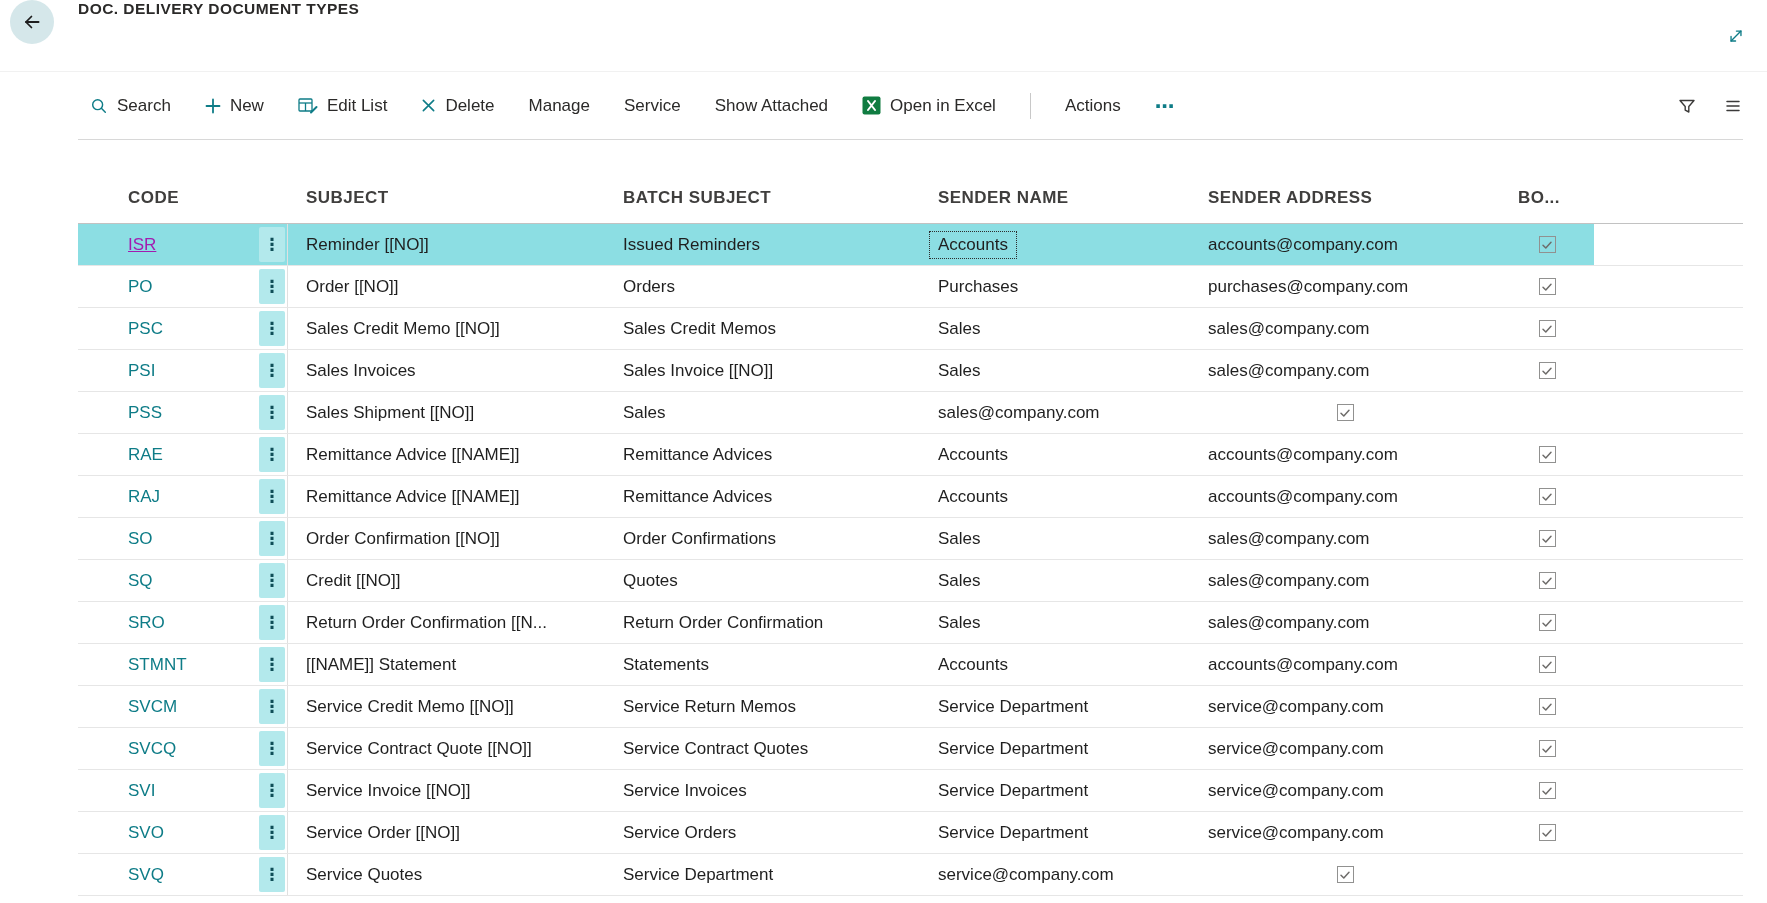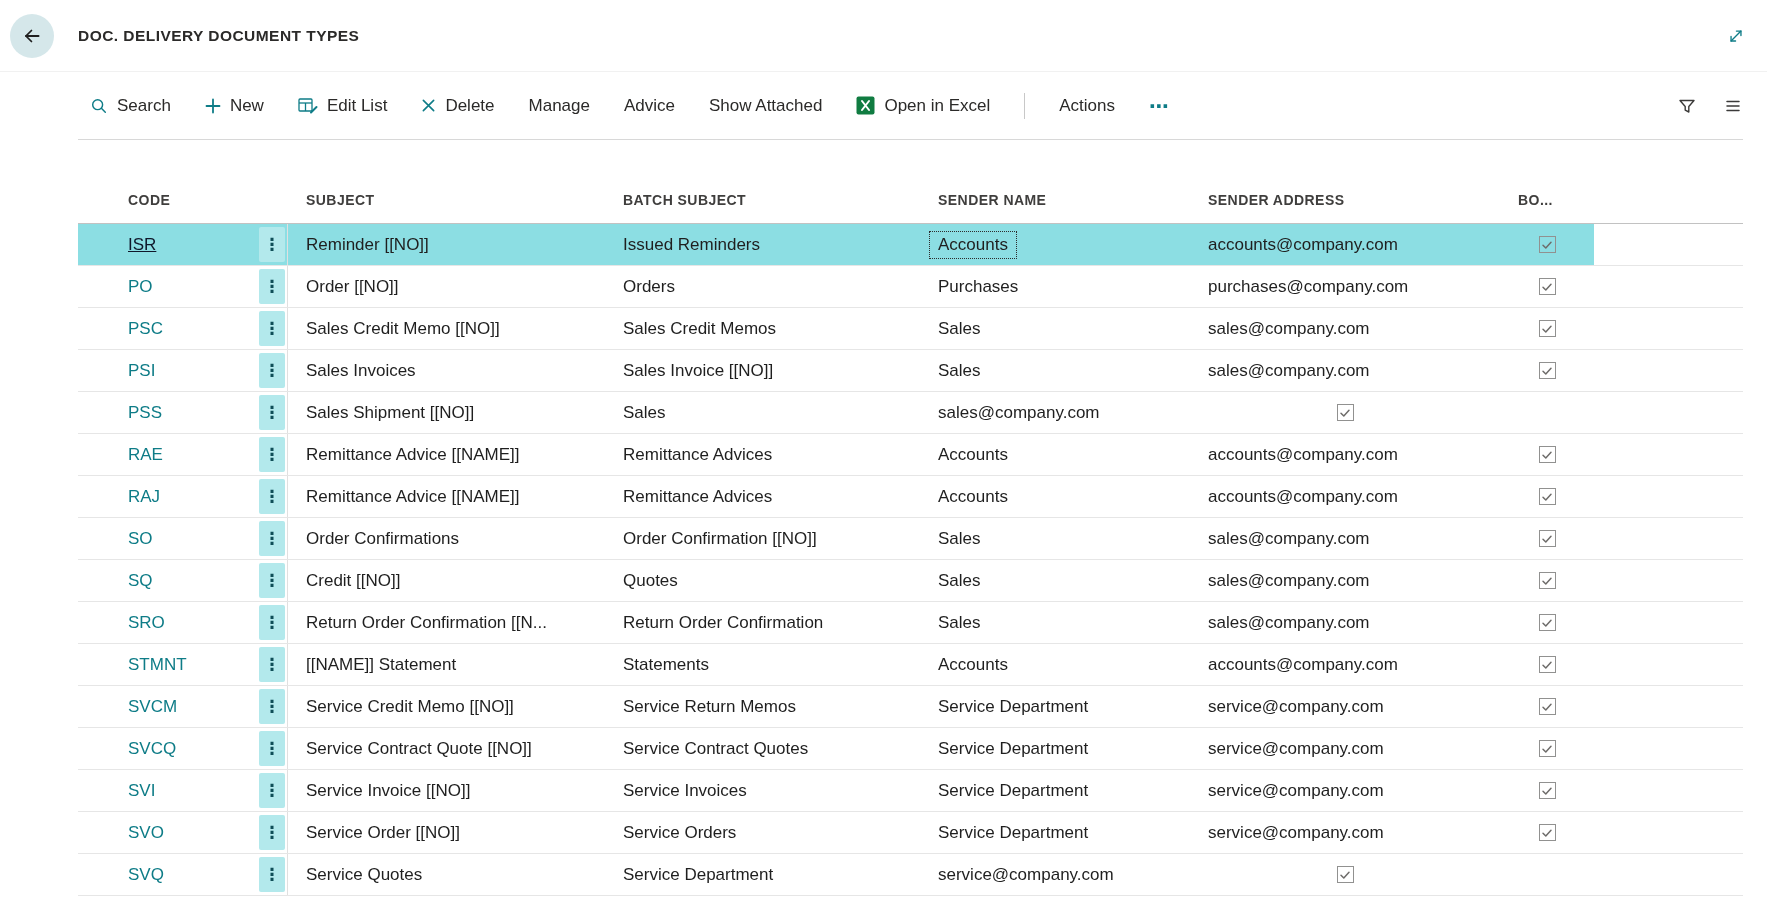--- a/index.html
+++ b/index.html
@@ -10,21 +10,21 @@
     color:#1f1f1f;
   }
   :root{
     --accent:#0e7c87;
     --sel-bg:#8cdee3;
     --excel:#107c41;
     --cols:210px 317px 315px 270px 310px 94px 1fr;
   }
 
   
-  .titlebar{ height:72px; display:flex; align-items:center; padding:0 22px 0 10px;
+  .titlebar{ height:72px; display:flex; padding:0 22px 0 10px;
              border-bottom:1px solid #f1f1f1; }
   .back-btn{ width:44px; height:44px; border-radius:50%; background:#d5e7ea; border:none;
              display:flex; align-items:center; justify-content:center; cursor:pointer; flex:0 0 auto; }
   .page-title{ margin-left:24px; font-size:15.5px; font-weight:700; letter-spacing:.45px; color:#2b2a29; }
   .collapse-btn{ margin-left:auto; background:none; border:none; color:var(--accent);
                  cursor:pointer; display:flex; align-items:center; }
 
   
   .content{ padding:0 24px 0 78px; }
 
@@ -35,36 +35,36 @@
          font:inherit; color:#2b2a29; cursor:pointer; white-space:nowrap; }
   .ticon{ color:var(--accent); display:flex; align-items:center; }
   .tbtn.more{ color:var(--accent); font-size:20px; font-weight:700; letter-spacing:1px; }
   .toolbar-divider{ width:1px; height:26px; background:#c8c8c8; }
   .toolbar-right{ margin-left:auto; display:flex; align-items:center; gap:26px; }
   .icon-btn{ background:none; border:none; cursor:pointer; color:#3b3a39; display:flex; }
 
   
   .thead{ display:grid; grid-template-columns:var(--cols); height:84px;
           align-items:end; padding-bottom:15px; border-bottom:1px solid #c2c2c2;
-          font-size:14px; font-weight:700; letter-spacing:.45px; color:#3f3e3d; }
+          font-size:17px; font-weight:700; letter-spacing:.45px; color:#3f3e3d; }
   .th{ padding-left:18px; white-space:nowrap; overflow:hidden; cursor:pointer; }
   .th.code{ padding-left:50px; }
 
   .trow{ display:grid; grid-template-columns:var(--cols); height:42px;
          border-bottom:1px solid #e6e6e6; font-size:17px; cursor:pointer; }
   .cell{ padding-left:18px; height:100%; display:flex; align-items:center;
          position:relative; overflow:hidden; white-space:nowrap; }
   .cell.code{ padding-left:50px; border-right:1px solid #e0e0e0; }
   .cell.bo{ padding-left:0; justify-content:center; }
   .cell.filler{ padding:0; }
   .code-link{ color:var(--accent); text-decoration:none; }
 
   .trow.selected .cell{ background:var(--sel-bg); }
   .trow.selected .cell.filler{ background:transparent; }
-  .trow.selected .code-link{ color:#0f172a;text-decoration:underline; }
+  .trow.selected .code-link{ color:#a21caf;text-decoration:underline; }
 
   .rowmenu{ position:absolute; right:2px; top:3px; bottom:3px; width:26px;
             background:#b3e9ec; border-radius:2px; display:flex; align-items:center;
             justify-content:center; color:#0f4e57; cursor:pointer; }
   .rowmenu-dots{ font-size:17px; font-weight:700; line-height:1; }
 
   .focus-cell{ border:1px dotted #2d2d2d; padding:3px 8px; margin-left:-9px; }
 
   .checkbox{ width:17px; height:17px; border:1px solid #919190; background:transparent;
              display:inline-flex; align-items:center; justify-content:center; cursor:pointer; }
@@ -138,21 +138,21 @@
           </svg>
         </span>
         <span>Delete</span>
       </button>
 
       <button class="tbtn">
         <span>Manage</span>
       </button>
 
       <button class="tbtn">
-        <span>Advice</span>
+        <span>Service</span>
       </button>
 
       <button class="tbtn">
         <span>Show Attached</span>
       </button>
 
       <button class="tbtn">
         <span class="ticon">
           <svg width="19" height="19" viewBox="0 0 19 19">
             <rect x="0.5" y="0.5" width="18" height="18" rx="2" fill="#107c41"></rect>
@@ -395,26 +395,26 @@
     <div class="cell filler"></div>
   </div>
           <div class="trow">
     <div class="cell code">
       <a class="code-link cell-text" href="#">SO</a>
       <span class="rowmenu" hidden="">
         <span class="rowmenu-dots">⋮</span>
       </span>
     </div>
     <div class="cell">
+              <span class="cell-text">Order Confirmation [[NO]]</span>
+            </div>
+    <div class="cell">
               <span class="cell-text">Order Confirmations</span>
             </div>
     <div class="cell">
-              <span class="cell-text">Order Confirmation [[NO]]</span>
-            </div>
-    <div class="cell">
               <span class="cell-text">Sales</span>
             </div>
     <div class="cell">
               <span class="cell-text">sales@company.com</span>
             </div>
     <div class="cell bo">
       <span class="checkbox checked">
         <svg width="12" height="12" viewBox="0 0 12 12" fill="none" stroke="#6e6c6a" stroke-width="1.5" stroke-linecap="round" stroke-linejoin="round">
           <path d="M2 6.2 L4.8 9 L10 3.3"></path>
         </svg>

